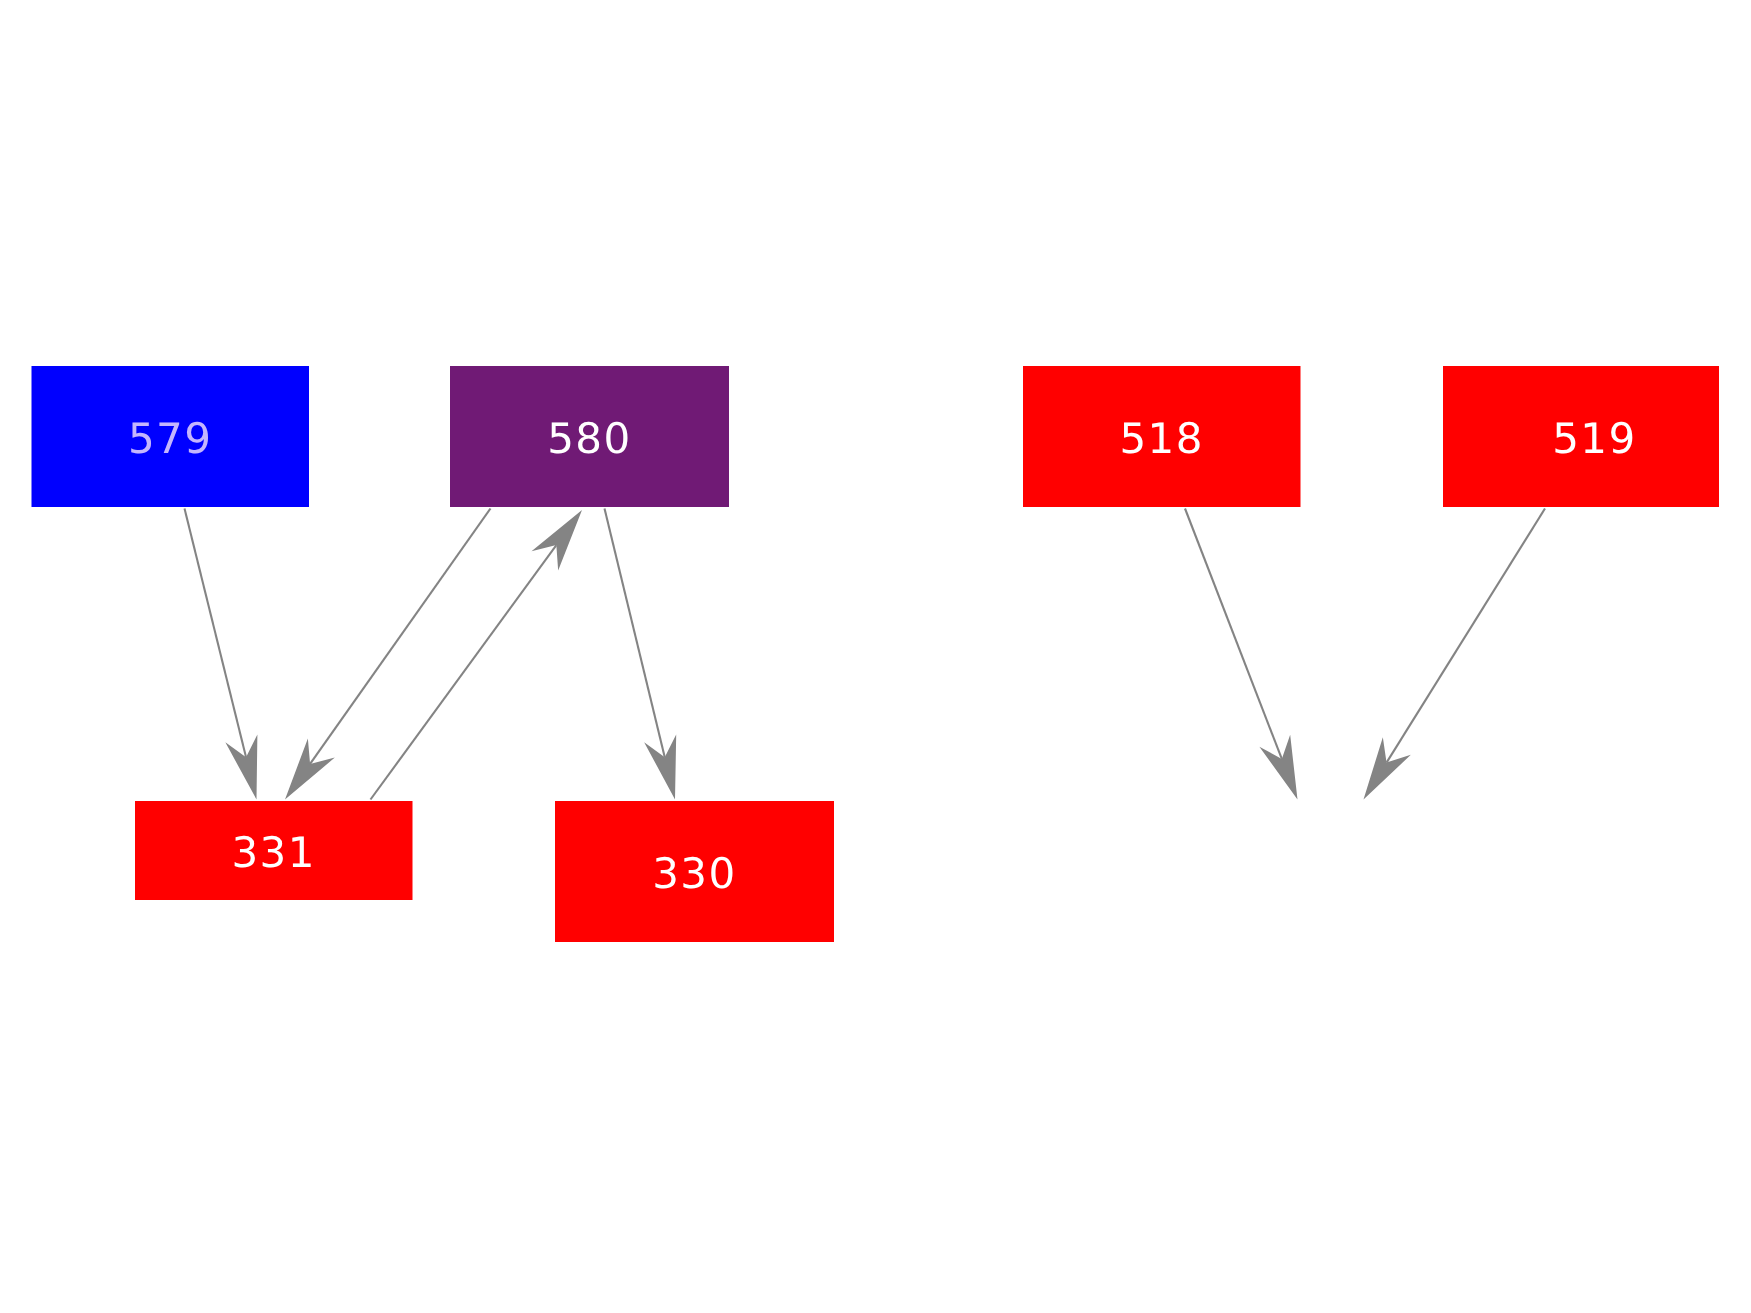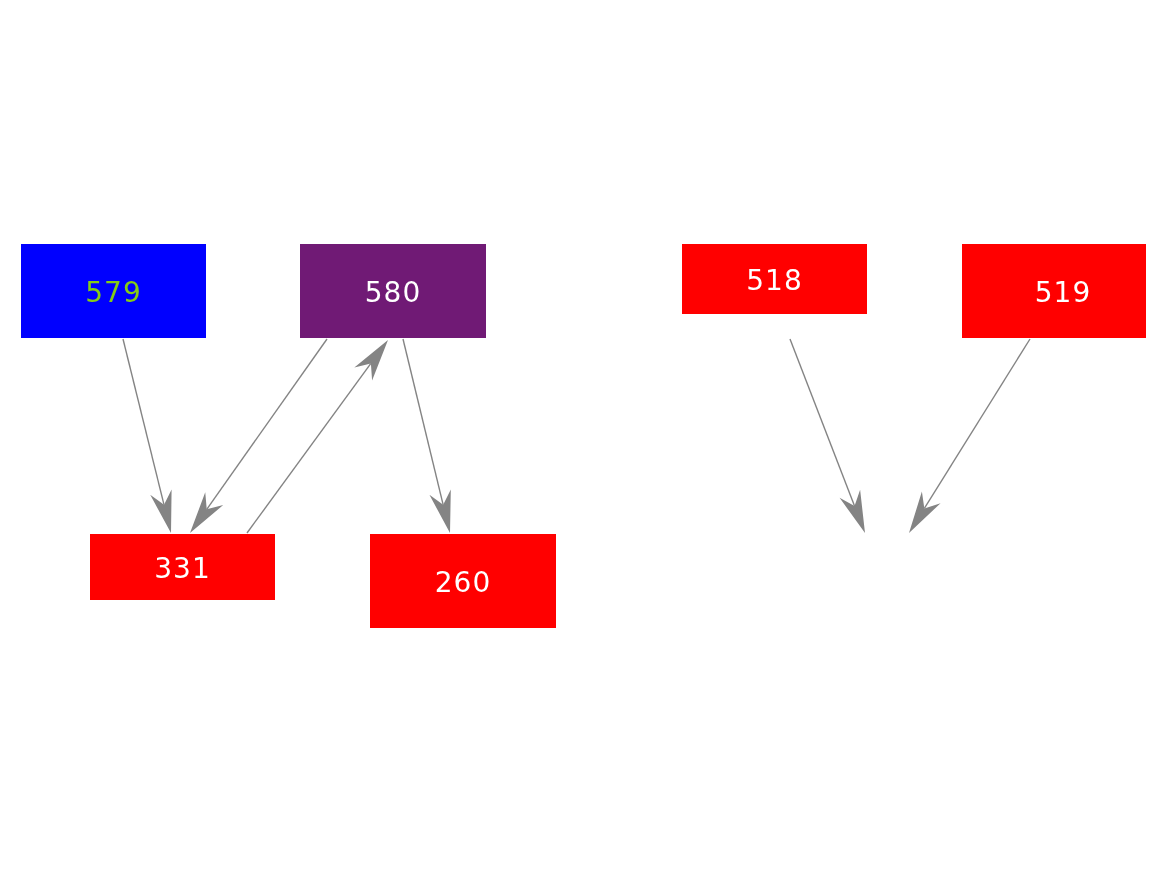--- a/index.html
+++ b/index.html
@@ -50,30 +50,30 @@
       <polygon points="388,340 372.1058546040367,380.4026749378303 370.89256106236013,363.4165653543581 354.34156364555815,367.42461781272414" fill="#848484"></polygon>
       <line x1="403" y1="339" x2="443.1717574388547" y2="504.81533921569815" stroke="#848484" stroke-width="1.4"></line>
       <polygon points="450,533 429.4200877173992,494.7708591459282 443.1717574388547,504.81533921569815 450.80155451928334,489.5908130650594" fill="#848484"></polygon>
       <line x1="790" y1="339" x2="854.5429066680861" y2="505.95098524811596" stroke="#848484" stroke-width="1.4"></line>
       <polygon points="865,533 839.595273027203,497.7920485197215 854.5429066680861,505.95098524811596 860.1152152527703,489.85908116447644" fill="#848484"></polygon>
       <line x1="1030" y1="339" x2="924.3471606686563" y2="508.3938085147163" stroke="#848484" stroke-width="1.4"></line>
       <polygon points="909,533 921.8935393705326,491.5421100090643 924.3471606686563,508.3938085147163 940.5603053248858,503.1847836197691" fill="#848484"></polygon>
     </svg>
 
 <div class="node" style="left: 21px; top: 244px; width: 185px; height: 94px; background: rgb(0, 0, 255);">
-      <span class="node-label" style="color: #84cc16;">579</span>
+      <span class="node-label" style="color: #c4b5fd;">579</span>
     </div>
     <div class="node" style="left: 300px; top: 244px; width: 186px; height: 94px; background: #701a75;">
       <span class="node-label" style="color: rgb(255, 255, 255);">580</span>
     </div>
-    <div class="node" style="left: 682px; top: 244px; width: 185px; height: 70px; background: rgb(255, 0, 0);">
+    <div class="node" style="left: 682px; top: 244px; width: 185px; height: 94px; background: rgb(255, 0, 0);">
       <span class="node-label" style="color: rgb(255, 255, 255);">518</span>
     </div>
     <div class="node" style="left: 962px; top: 244px; width: 184px; height: 94px; background: rgb(255, 0, 0); padding-left: 18px;">
       <span class="node-label" style="color: rgb(255, 255, 255);">519</span>
     </div>
     <div class="node" style="left: 90px; top: 534px; width: 185px; height: 66px; background: rgb(255, 0, 0);">
       <span class="node-label" style="color: rgb(255, 255, 255);">331</span>
     </div>
     <div class="node" style="left: 370px; top: 534px; width: 186px; height: 94px; background: rgb(255, 0, 0);">
-      <span class="node-label" style="color: rgb(255, 255, 255);">260</span>
+      <span class="node-label" style="color: rgb(255, 255, 255);">330</span>
     </div>
   </div>
 
 </body></html>

